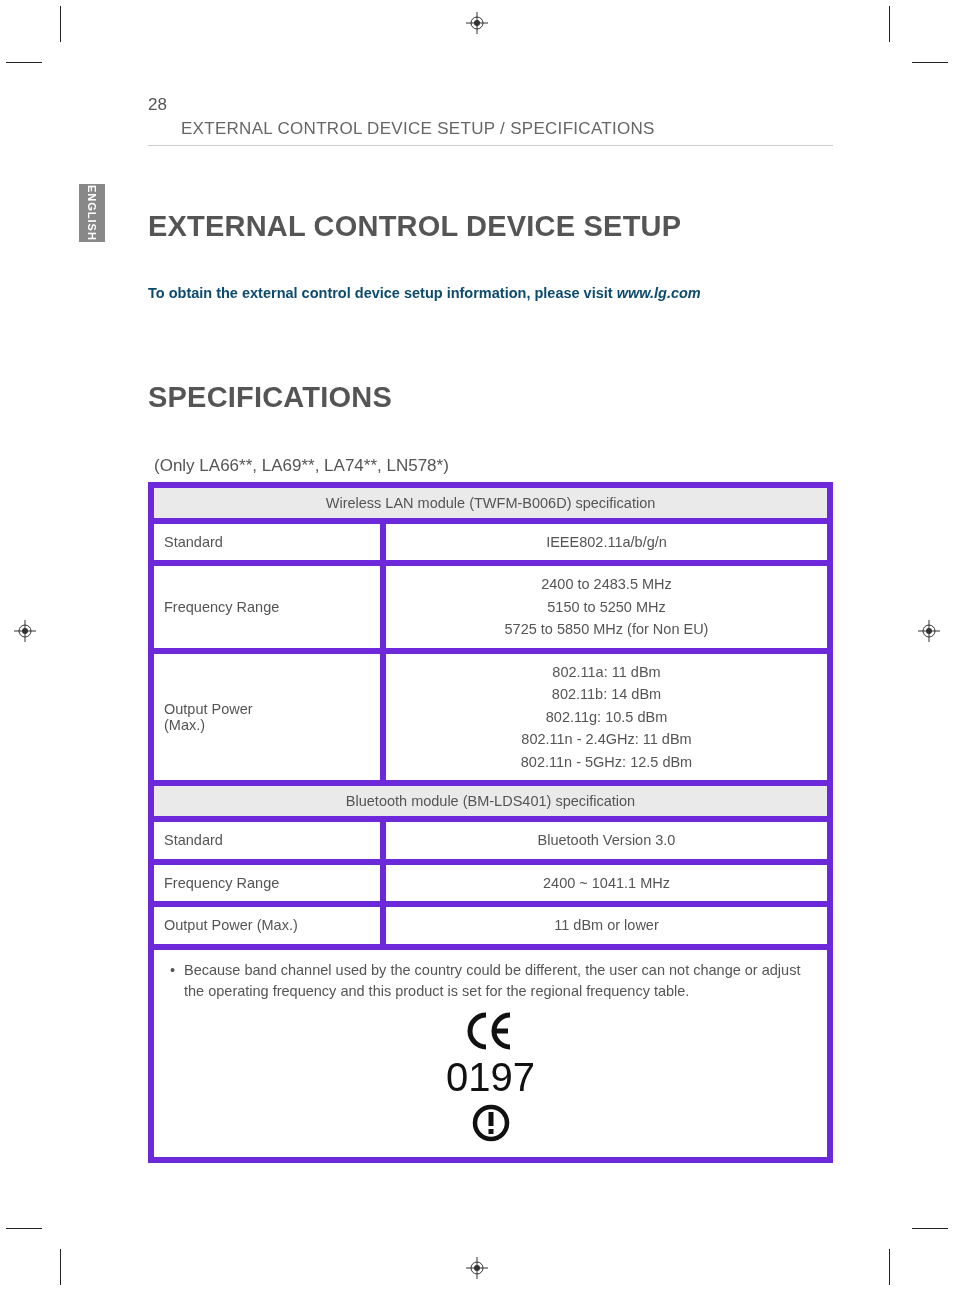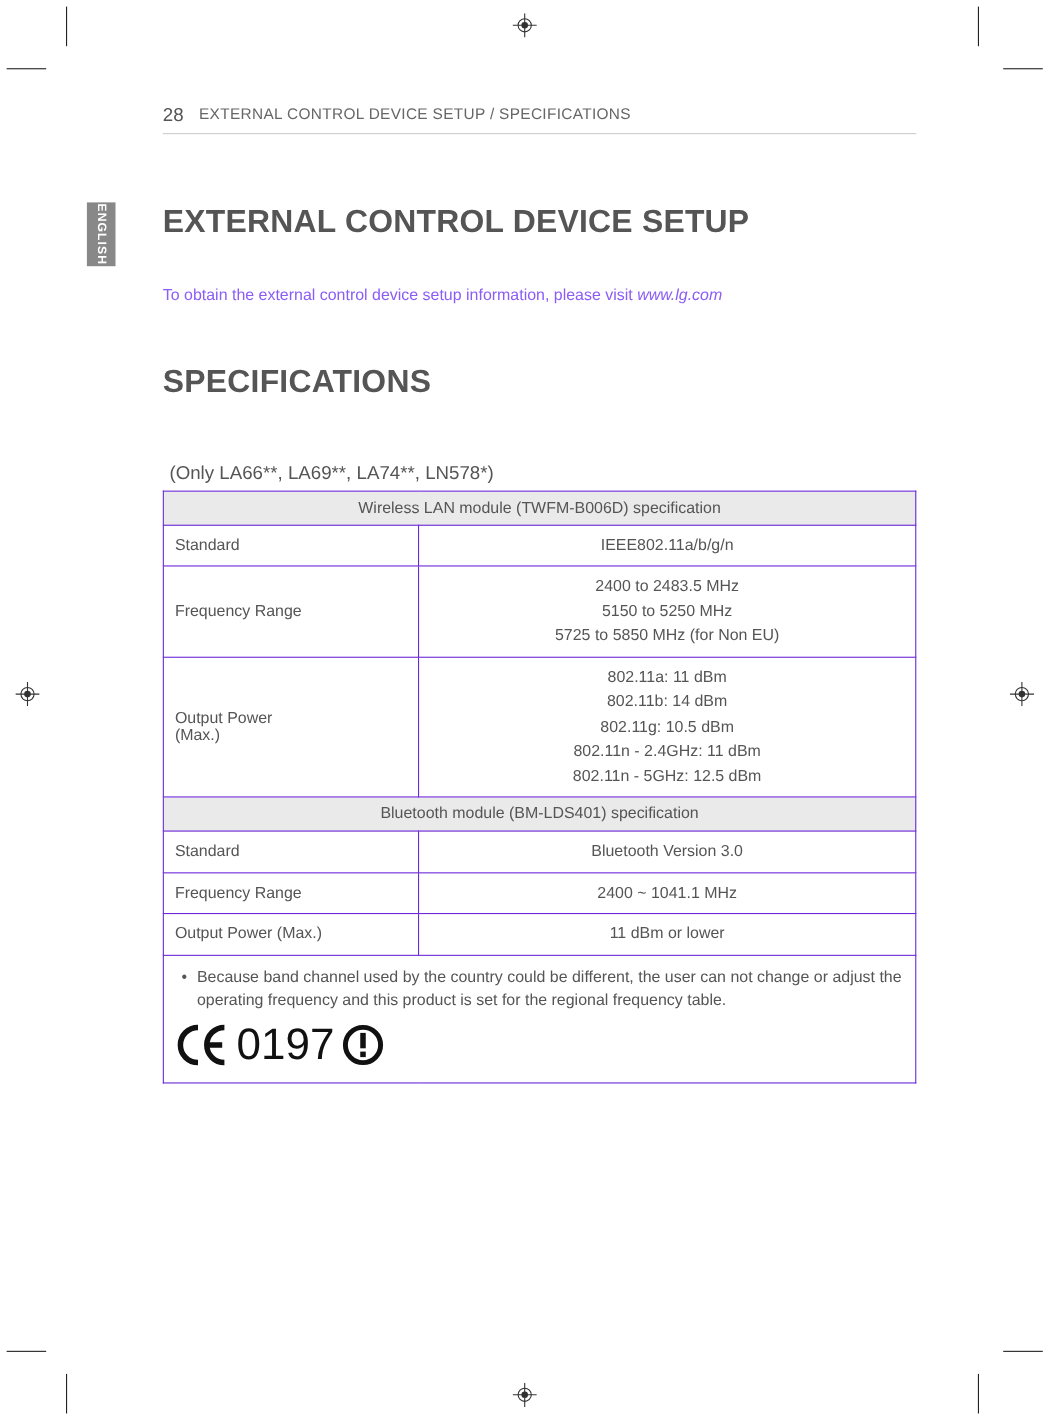--- a/index.html
+++ b/index.html
@@ -44,49 +44,51 @@
     border-bottom: 1px solid #ccc;
     padding-bottom: 6px;
     margin-bottom: 64px;
   }
   .page-number {
     font-size: 17px;
     color: #555;
     margin-right: 14px;
   }
   .header-title {
-    font-size: 14px;
+    font-size: 17px;
     letter-spacing: 0.3px;
     color: #666;
+    margin-top: 24px;
   }
   .heading1 {
     font-size: 29px;
     font-weight: bold;
     color: #555;
     letter-spacing: 0.2px;
     margin-bottom: 42px;
   }
   .body-text {
     font-size: 14.5px;
-    color: #8b5cf6;
-    margin-bottom: 54px;
+    color: #0c4a6e;
+    margin-bottom: 80px;
+    font-weight: bold;
   }
   .body-text .italic { font-style: italic; }
   .models-note {
     font-size: 17px;
     color: #555;
     margin-left: 6px;
     margin-bottom: 6px;
   }
   table.spec {
     border-collapse: collapse;
     width: 100%;
   }
   table.spec td, table.spec th {
-    border: 1px solid #6d28d9;
+    border: 6px solid #6d28d9;
     padding: 7px 10px;
     font-size: 14.5px;
     color: #555;
     font-weight: normal;
     vertical-align: middle;
   }
   table.spec th.section-head {
     background: #eaeaea;
     text-align: center;
   }
@@ -108,20 +110,21 @@
     line-height: 1.5;
     margin-bottom: 8px;
   }
   .note-list li { position: relative; padding-left: 18px; }
   .note-list li::before { content: "•"; position: absolute; left: 4px; }
   .ce-row {
     display: flex;
     align-items: center;
     gap: 6px;
     margin-top: 4px;
+    flex-direction: column;
   }
   .ce-text {
     font-size: 40px;
     font-weight: 500;
     color: #111;
     letter-spacing: 0px;
     line-height: 1;
   }
 </style>
 </head>
@@ -177,21 +180,21 @@
     <span class="page-number">28</span>
     <span class="header-title">EXTERNAL CONTROL DEVICE SETUP / SPECIFICATIONS</span>
   </div>
 
   <h1 class="heading1">EXTERNAL CONTROL DEVICE SETUP</h1>
 
   <p class="body-text">
     <span>To obtain the external control device setup information, please visit </span><span class="italic">www.lg.com</span>
   </p>
 
-  <h1 class="heading1" style="margin-bottom:56px;">SPECIFICATIONS</h1>
+  <h1 class="heading1" style="margin-bottom:42px;">SPECIFICATIONS</h1>
 
   <p class="models-note">(Only LA66**, LA69**, LA74**, LN578*)</p>
 
   <table class="spec">
     <tbody>
         <tr>
           <th class="section-head" colspan="2">Wireless LAN module (TWFM-B006D) specification</th>
         </tr>
 
     <tr>

